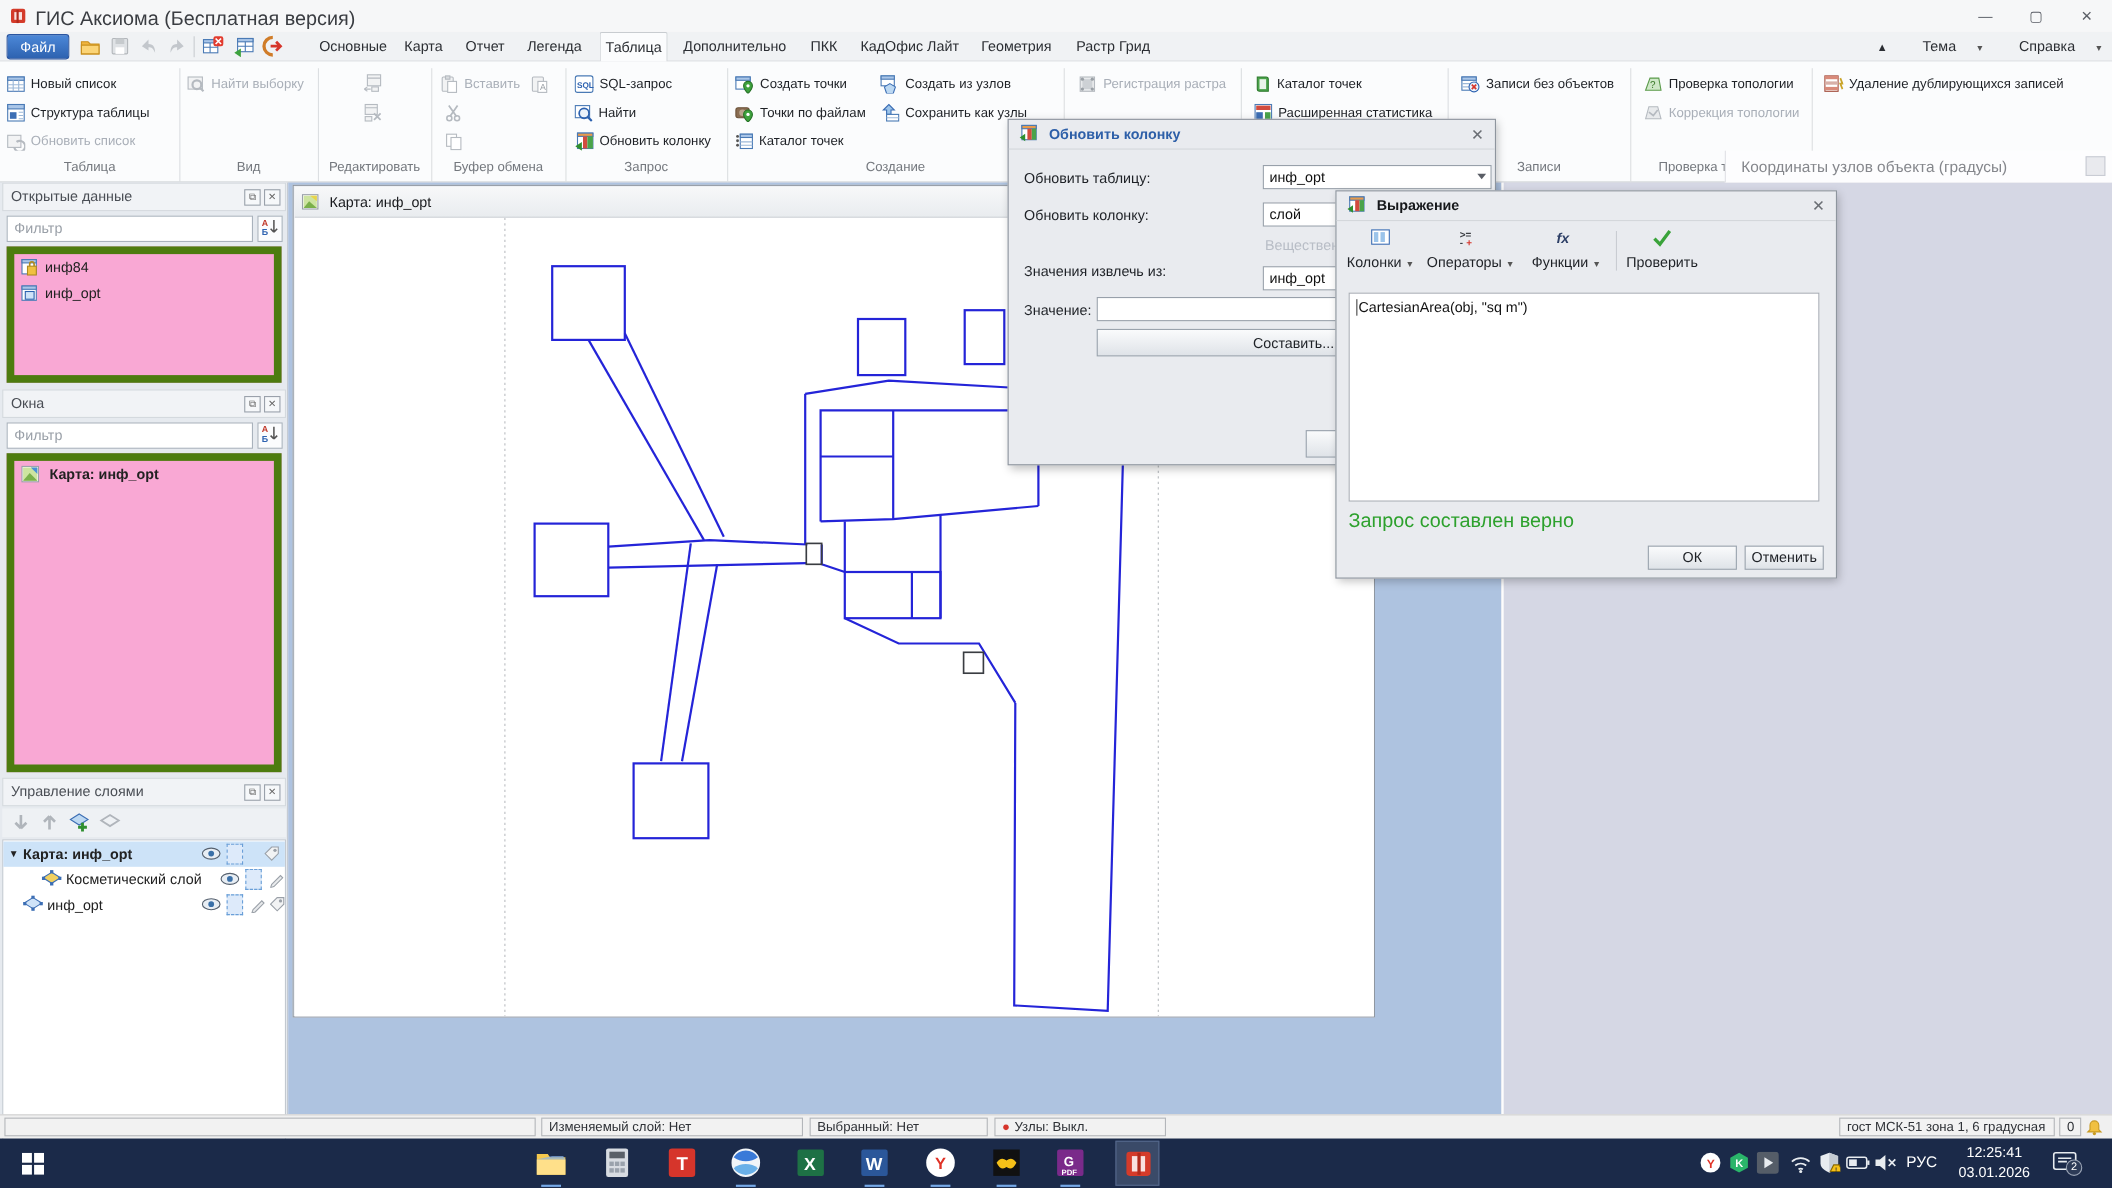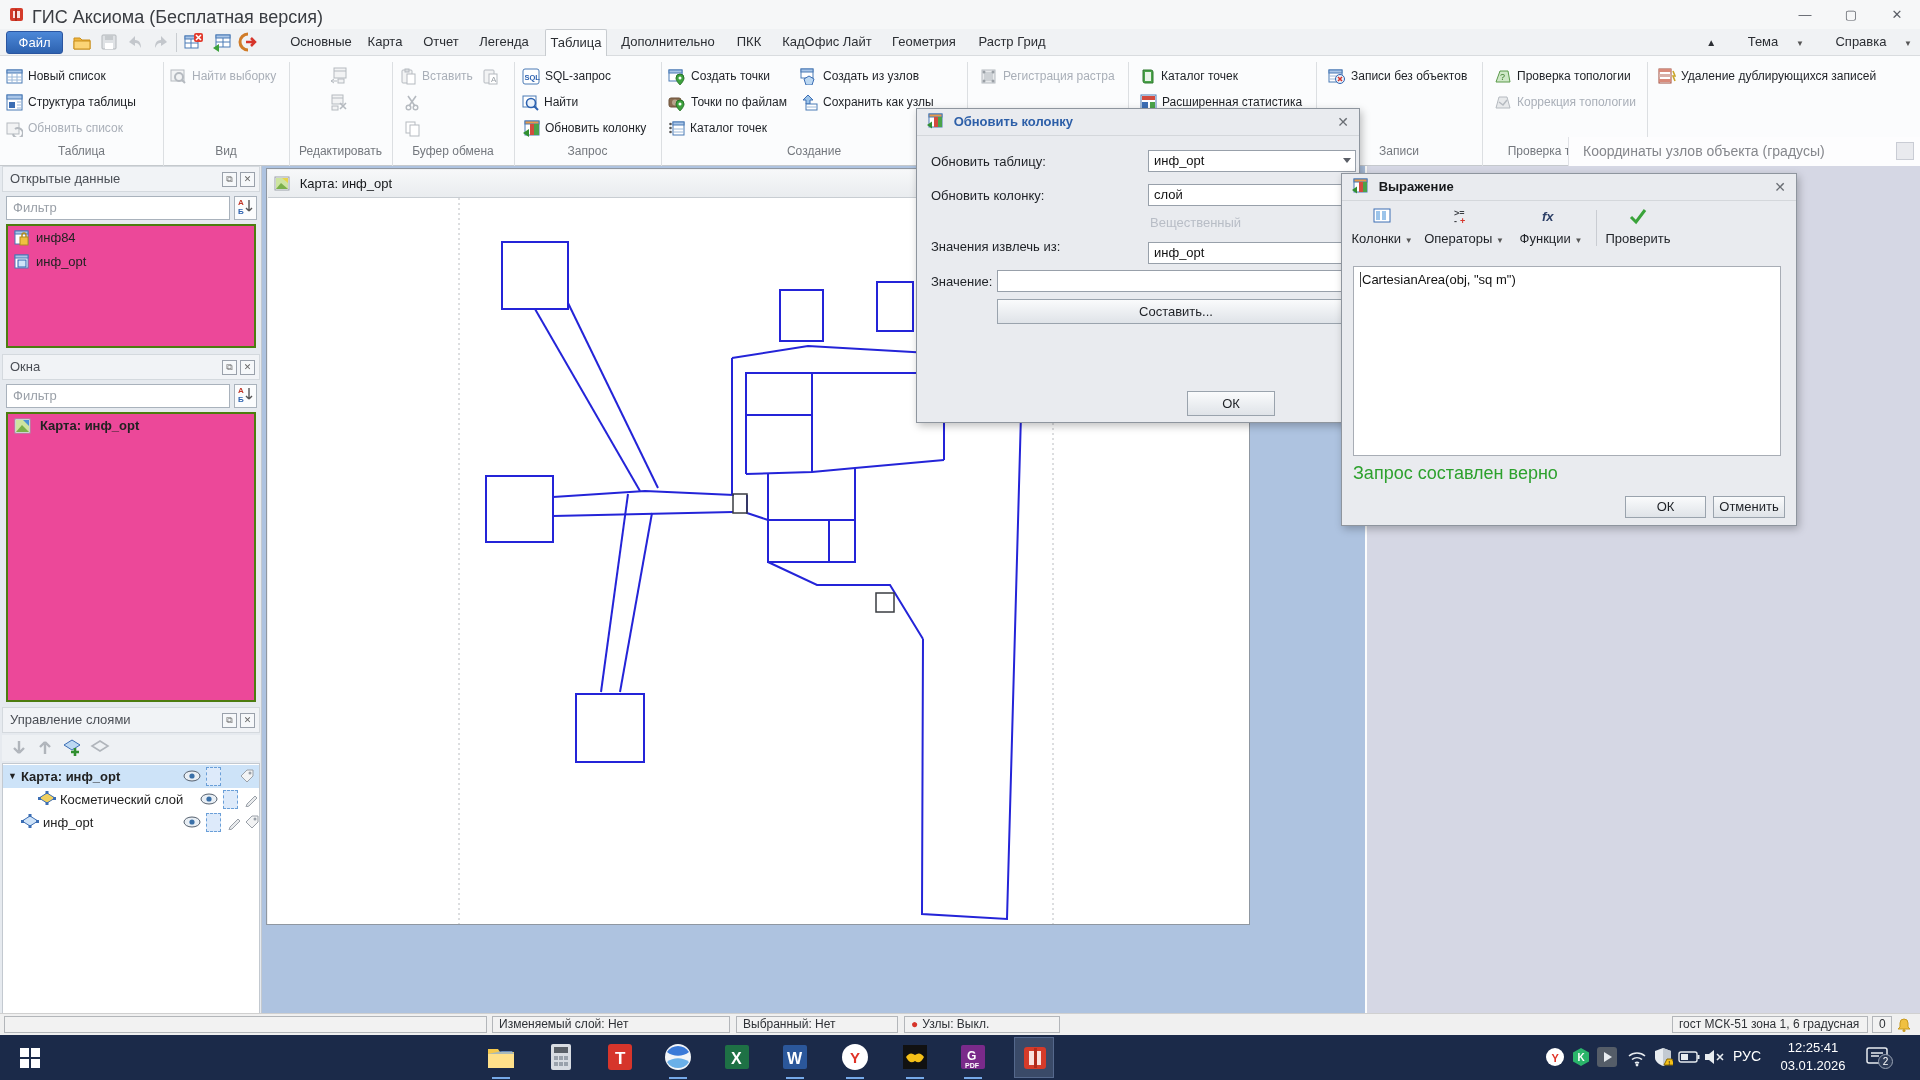--- a/index.html
+++ b/index.html
@@ -30,21 +30,21 @@
 .rbtn { position:absolute; height:24px; display:flex; align-items:center; gap:5px; font-size:12px; color:#1e2126; white-space:nowrap; }
 .rbtn.dis { color:#a9afb8;align-items:center; }
 .glabel { position:absolute; top:88px; font-size:12px; color:#74787e; text-align:center; }
 
 
 #sidebar { left:0; top:166px; width:262px; height:847px; background:#e6eaef; border-right:1px solid #c3c9d0; }
 .panel-h { position:absolute; left:2px; width:258px; height:26px; background:#f1f3f6; border:1px solid #d4d9de; font-size:13px; color:#4a4e55; line-height:24px; padding-left:7px; }
 .ph-btn { position:absolute; top:5px; width:15px; height:15px; border:1px solid #9aa1ab; background:#f6f8fa; font-size:9px; line-height:13px; text-align:center; color:#666; }
 .filter { position:absolute; left:6px; width:224px; height:24px; background:#fff; border:1px solid #a9b2bc; font-size:13px; color:#9aa0a8; line-height:22px; padding-left:6px; }
 .sortbtn { position:absolute; left:234px; width:23px; height:24px; background:#fbfcfd; border:1px solid #a9b2bc; text-align:center; }
-.listbox { position:absolute; left:6px; width:250px; background:#ec4899; border:2px solid #4d7c0f; }
+.listbox { position:absolute; left:6px; width:250px; background:#f9a8d4; border:7px solid #4d7c0f; }
 .litem { position:relative; height:24px; line-height:24px; font-size:13px; color:#222; padding-left:28px; }
 .leye { position:absolute; }
 .lcb { position:absolute; width:15px; height:19px; border:1px dashed #6a9fd8; background:#ddeafa; }
 
 
 #mdi { left:262px; top:166px; width:1103px; height:847px; background:#aec3e0; }
 #mapwin { position:absolute; left:4px; top:2px; width:984px; height:757px; background:#eef0f3; border:1px solid #8f97a1; }
 #maptab { position:absolute; left:1px; top:1px; width:981px; height:28px; background:linear-gradient(#f7f8f9,#e9ecef); border-bottom:1px solid #c8cdd2; font-size:13px; color:#16181b; line-height:27px; }
 #mapcanvas { position:absolute; left:1px; top:29px; width:981px; height:726px; background:#fff; }
 
@@ -594,21 +594,21 @@
   <div class="combo" style="left:231px;top:75px;width:208px"><span>слой</span><span class="ar"></span></div>
   <div class="dlabel" style="left:233px;top:106px;color:#b8bdc6">Вещественный</div>
   <div class="dlabel" style="left:14px;top:130px">Значения извлечь из:</div>
   <div class="combo" style="left:231px;top:133px;width:208px"><span>инф_opt</span><span class="ar"></span></div>
   <div class="dlabel" style="left:14px;top:165px">Значение:</div>
   <div class="combo" style="left:80px;top:161px;width:358px"><span></span></div>
   <div class="btn" style="position:absolute;left:80px;top:190px;width:358px;height:25px;line-height:23px">Составить...</div>
   <div class="btn" style="position:absolute;left:270px;top:282px;width:88px;height:25px;line-height:23px">ОК</div>
 </div>
 
-<div class="dlg" id="dlg-expr" style="left:1341px;top:173px;width:456px;height:353px;z-index:60">
+<div class="dlg" id="dlg-expr" style="left:1214px;top:173px;width:456px;height:353px;z-index:60">
   <div class="dlg-title" style="color:#16181b">
     <svg class="i" style="margin:0 7px 3px 9px" width="17" height="16">
         <rect x="3" y="1" width="13" height="13" fill="#fff" stroke="#4a7ab5"></rect>
         <rect x="3" y="1" width="13" height="3" fill="#e89b4b" stroke="#4a7ab5"></rect>
         <rect x="8" y="4" width="4" height="10" fill="#d24b3e"></rect>
         <rect x="12" y="4" width="4" height="10" fill="#4aa34a"></rect>
         <path d="M1 12 l5 -3.5 0 7z" fill="#2f8f2f"></path>
       </svg>
     <span>Выражение</span>
     <span class="dlg-x">✕</span>

